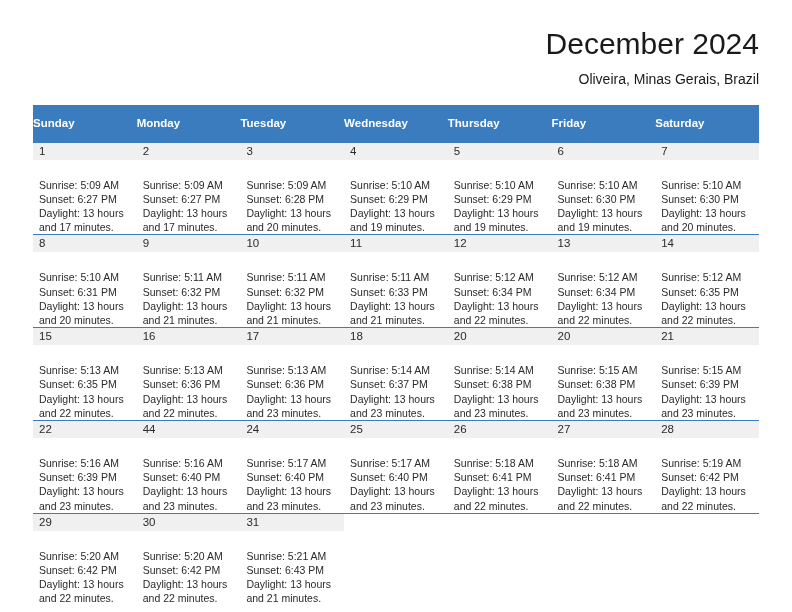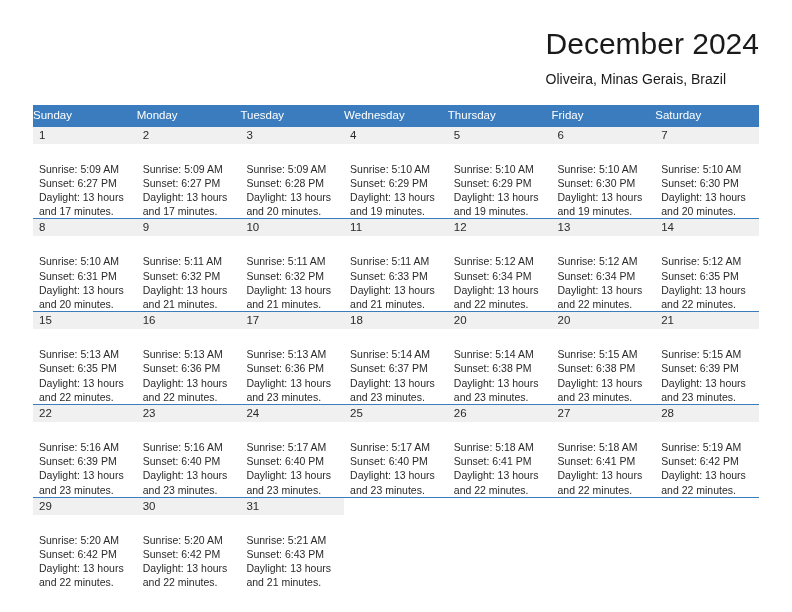--- a/index.html
+++ b/index.html
@@ -60,21 +60,21 @@
     margin-left: 32px;
     margin-top: -2px;
     font-size: 24px;
     color: #1b75bb;
     line-height: 28px;
   }
   .title-wrap {
     position: absolute;
     right: 0;
     top: 0;
-    text-align: left;
+    text-align: right;
   }
   .cal-title {
     font-size: 30px;
     color: #1a1a1a;
     line-height: 36px;
     white-space: nowrap;
   }
   .cal-subtitle {
     font-size: 14px;
     color: #1a1a1a;
@@ -93,23 +93,23 @@
     table-layout: fixed;
   }
   .calendar th, .calendar td {
     padding: 0;
     margin: 0;
   }
   .dow {
     background: #3a7cbe;
     color: #ffffff;
     font-size: 11.5px;
-    font-weight: normal;
+    font-weight: bold;
     text-align: left;
-    height: 21px;
+    height: 37px;
     padding-left: 6px;
     vertical-align: middle;
     box-sizing: border-box;
   }
   td.daycell {
     width: 103.7px;
     height: 89px;
     vertical-align: top;
     border-top: 1px solid #3a7cbe;
     box-sizing: border-box;
@@ -367,21 +367,21 @@
         <td class="daycell">
           <div class="daynum-band">22</div>
           <div class="detail">
             <div>Sunrise: 5:16 AM</div>
             <div>Sunset: 6:39 PM</div>
             <div>Daylight: 13 hours</div>
             <div>and 23 minutes.</div>
           </div>
         </td>
         <td class="daycell">
-          <div class="daynum-band">23</div>
+          <div class="daynum-band">44</div>
           <div class="detail">
             <div>Sunrise: 5:16 AM</div>
             <div>Sunset: 6:40 PM</div>
             <div>Daylight: 13 hours</div>
             <div>and 23 minutes.</div>
           </div>
         </td>
         <td class="daycell">
           <div class="daynum-band">24</div>
           <div class="detail">

